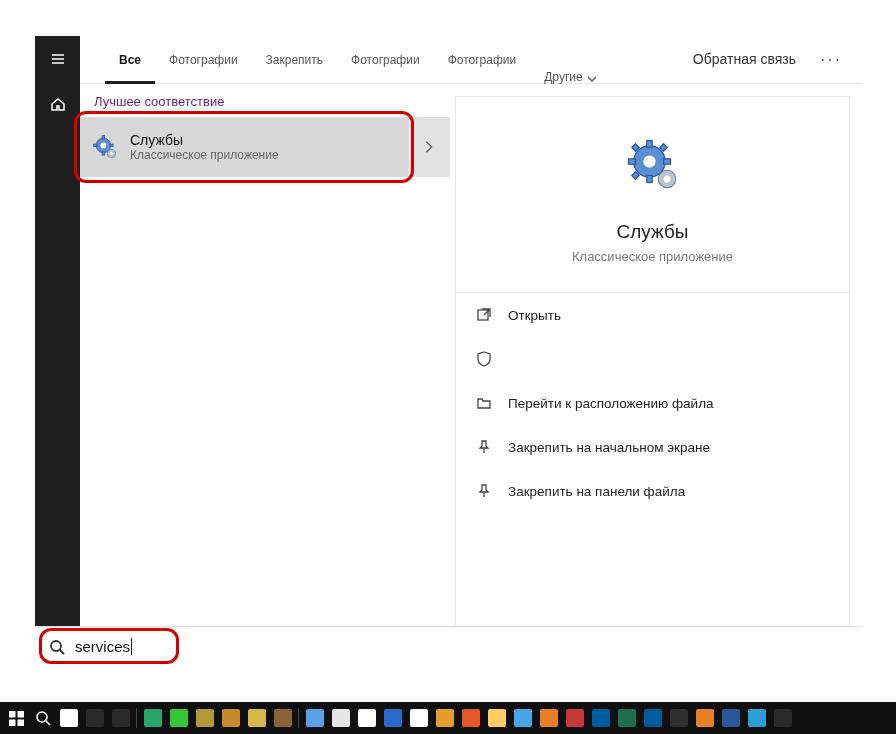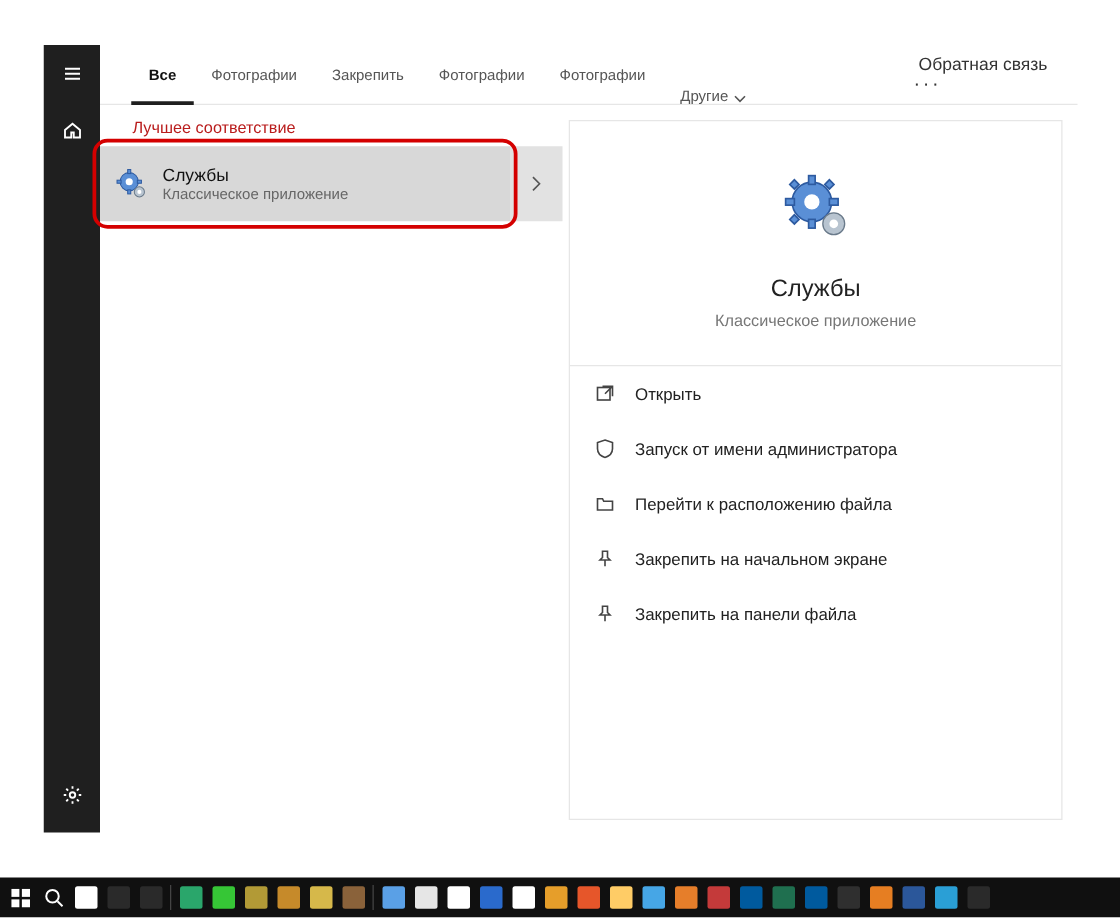--- a/index.html
+++ b/index.html
@@ -17,27 +17,27 @@
 .rail-bottom { margin-top:auto; margin-bottom:8px; }
 .rail-btn { width:45px; height:45px; display:flex; align-items:center; justify-content:center; color:#fff; cursor:pointer; }
 .rail-btn svg { width:16px; height:16px; stroke:#fff; fill:none; stroke-width:1.5; }
 
 
 .tabs { position:absolute; left:45px; top:0; right:0; height:48px; display:flex; align-items:center; padding-left:25px; border-bottom:1px solid #e6e6e6; }
 .tab { font-size:12px; color:#555; padding:0 14px; height:48px; display:flex; align-items:center; cursor:pointer; }
 .tab.active { font-weight:600; color:#111; border-bottom:3px solid #1f1f1f; padding-top:3px; }
 .tab-more { display:flex; align-items:flex-end; gap:4px; }
 .chev { width:10px; height:10px; }
-.tabs-right { margin-left:auto; display:flex; align-items:flex-start; padding-right:10px;flex-direction:column; }
+.tabs-right { margin-left:auto; display:flex; align-items:flex-start; padding-right:10px; }
 .feedback { font-size:14px; color:#333; padding:0 14px; cursor:pointer; }
 .ellipsis { font-size:16px; color:#333; padding:0 10px; cursor:pointer; letter-spacing:2px; }
 
 
 .results { position:absolute; left:45px; top:48px; width:370px; }
-.group-label { font-size:13px; color:#b91c1c; padding:10px 14px 8px;margin-left:12px; }
+.group-label { font-size:13px; color:#701a75; padding:10px 14px 8px; }
 .result-row { position:relative; display:flex; align-items:center; height:60px; }
 .result-main { flex:1; display:flex; align-items:center; padding-left:12px; background:#d8d8d8; height:100%; gap:12px; cursor:pointer; }
 .result-arrow { width:42px; height:100%; background:#e2e2e2; display:flex; align-items:center; justify-content:center; cursor:pointer; }
 .gear-ico { width:26px; height:26px; }
 .result-text .t1 { font-size:14px; color:#111; }
 .result-text .t2 { font-size:12px; color:#666; }
 .highlight-ring { position:absolute; left:-6px; top:-6px; right:36px; bottom:-6px; border:3px solid #d40000; border-radius:12px; pointer-events:none; }
 
 
 .details { position:absolute; right:12px; top:60px; width:395px; bottom:10px; border:1px solid #e6e6e6; display:flex; flex-direction:column; align-items:center; padding-top:40px; }
@@ -166,21 +166,20 @@
           <svg viewBox="0 0 16 16">
               <rect x="2" y="3" width="10" height="10"></rect>
               <path d="M6 2h8v8M14 2l-6 6"></path>
             </svg>
           <span>Открыть</span>
         </div>
         <div class="action">
           <svg viewBox="0 0 16 16">
               <path d="M8 1l6 2v5c0 4-3 6-6 7-3-1-6-3-6-7V3z"></path>
             </svg>
-          <span>Запуск от имени администратора</span>
         </div>
         <div class="action">
           <svg viewBox="0 0 16 16">
               <path d="M2 4h4l1 2h7v7H2z"></path>
             </svg>
           <span>Перейти к расположению файла</span>
         </div>
         <div class="action">
           <svg viewBox="0 0 16 16">
               <path d="M6 2h4v5l2 2H4l2-2zM8 9v5"></path>
@@ -189,20 +188,28 @@
         </div>
         <div class="action">
           <svg viewBox="0 0 16 16">
               <path d="M6 2h4v5l2 2H4l2-2zM8 9v5"></path>
             </svg>
           <span>Закрепить на панели файла</span>
         </div>
       </div>
     </div>
 
+    <div class="search-bar">
+      <svg viewBox="0 0 16 16">
+          <circle cx="7" cy="7" r="5"></circle>
+          <path d="M11 11l4 4"></path>
+        </svg>
+      <span class="search-text">services</span>
+      <div class="search-ring"></div>
+    </div>
 
   </div>
 
   <div class="taskbar">
     <div class="tb-item">
       <svg width="15" height="15" viewBox="0 0 15 15">
           <rect x="0" y="0" width="6.5" height="6.5" fill="#fff"></rect>
           <rect x="8.5" y="0" width="6.5" height="6.5" fill="#fff"></rect>
           <rect x="0" y="8.5" width="6.5" height="6.5" fill="#fff"></rect>
           <rect x="8.5" y="8.5" width="6.5" height="6.5" fill="#fff"></rect>

